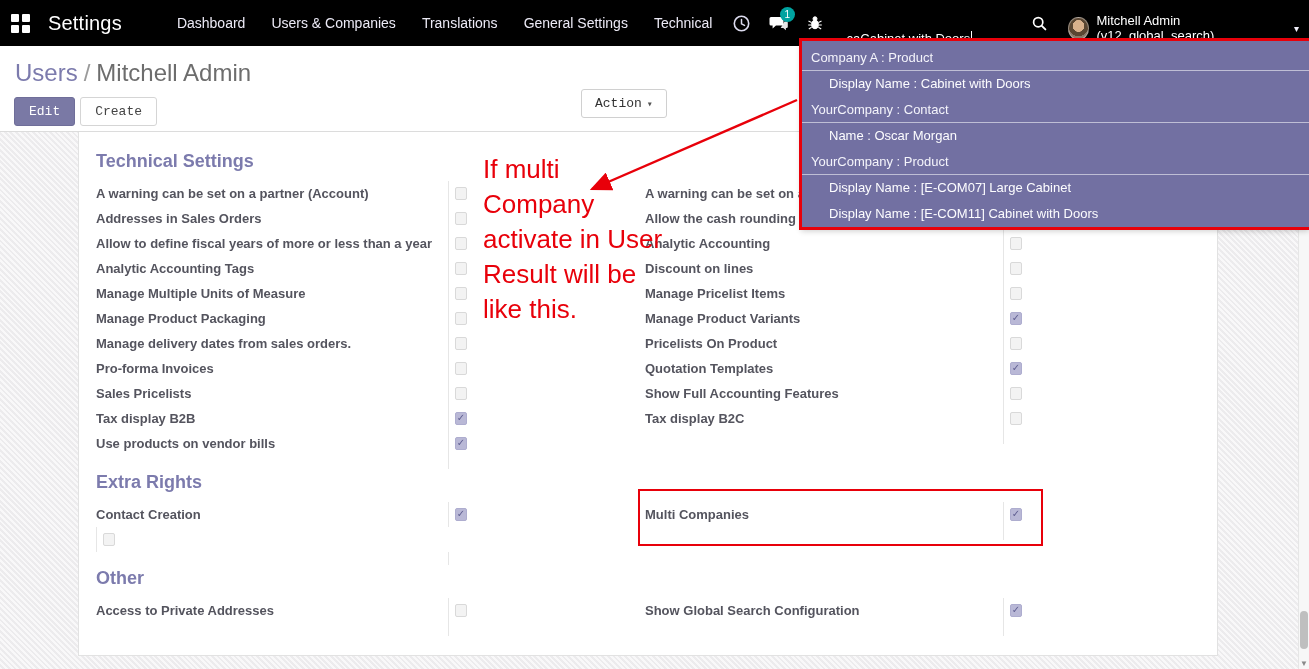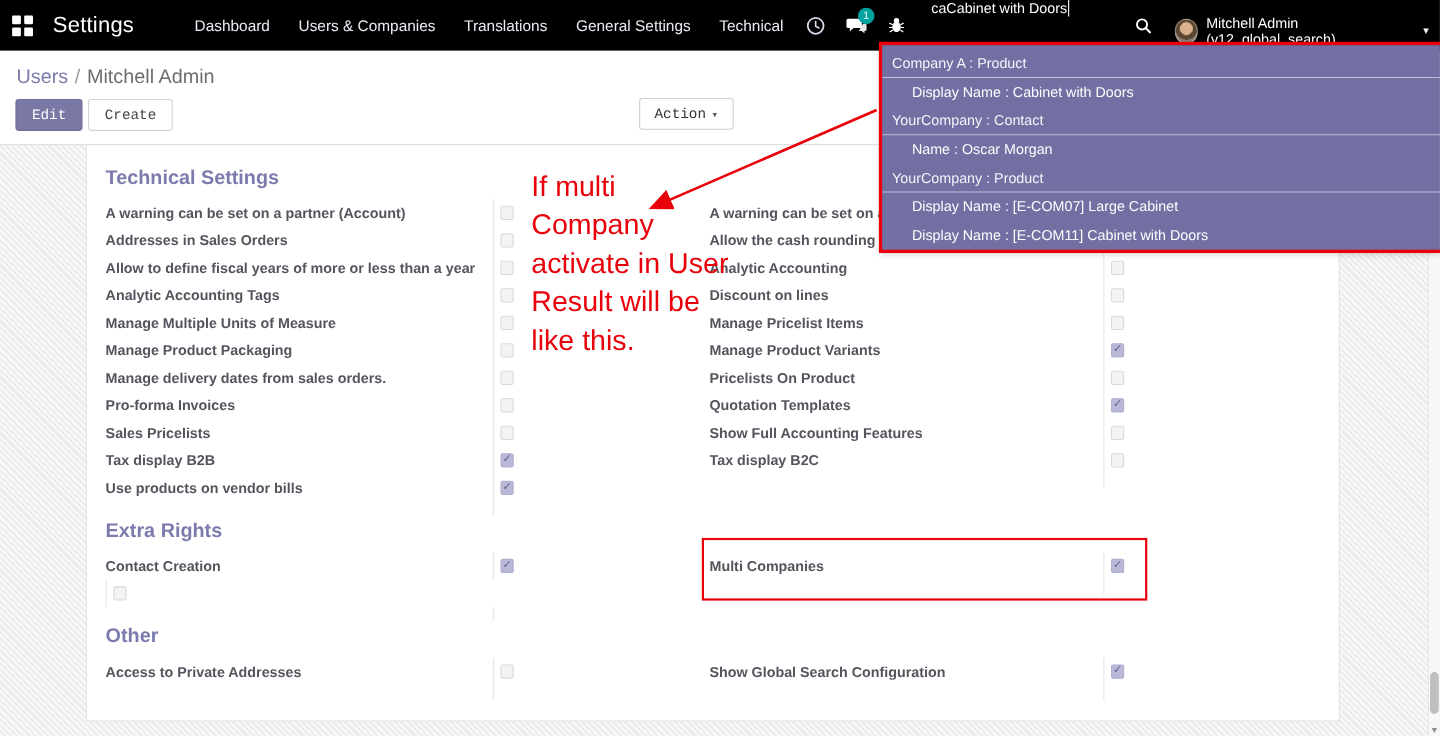--- a/index.html
+++ b/index.html
@@ -12,34 +12,34 @@
   .apps-icon{display:grid;grid-template-columns:8px 8px;grid-gap:3px;margin-left:11px;cursor:pointer}
   .apps-icon i{width:8px;height:8px;background:#fff;border-radius:1px;display:block}
   .app-title{font-size:20px;margin-left:18px;letter-spacing:.2px}
   .menu{display:flex;margin-left:42px;height:46px}
   .menu-item{padding:0 13px;font-size:14px;color:#eceaf6;line-height:46px;cursor:pointer;white-space:nowrap}
   .nav-right{margin-left:auto;display:flex;align-items:center;height:46px}
   .nav-ic{width:34px;height:46px;display:flex;align-items:center;justify-content:center;
           cursor:pointer;position:relative;color:#fff}
   .badge{position:absolute;top:7px;right:0;background:#00a3a0;color:#fff;border-radius:50%;
          width:15px;height:15px;font-size:10px;line-height:15px;text-align:center}
-  .nav-search{width:192px;margin-left:16px;font-size:13px;display:flex;align-items:flex-start;
+  .nav-search{width:192px;margin-left:16px;font-size:13px;display:flex;align-items:flex-end;
               height:46px;cursor:text;color:#fff}
   .txt-cursor{display:inline-block;width:1px;height:15px;background:#fff;margin-left:1px}
   .mag{width:30px;height:46px;display:flex;align-items:center;justify-content:center;cursor:pointer}
   .user-menu{display:flex;align-items:center;margin:10px 10px 0 14px;cursor:pointer;font-size:13px}
   .avatar{width:21px;height:21px;border-radius:50%;margin-right:7px;
           background:radial-gradient(circle at 50% 38%, #d9b18c 0 36%, #5a4632 37% 62%, #8a7a6a 63% 100%);
           border:1px solid rgba(255,255,255,.35)}
   .caret{font-size:10px;margin-left:7px;color:#f0effa}
 
   
   .control-panel{position:absolute;top:46px;left:0;right:0;height:85px;background:#fff;
                  border-bottom:1px solid #dcdcdc;z-index:5}
-  .breadcrumb{margin:13px 0 0 15px;font-size:18px;color:#6d6d6d}
+  .breadcrumb{margin:13px 0 0 15px;font-size:24px;color:#6d6d6d}
   .breadcrumb a{color:#7c7bad;text-decoration:none;cursor:pointer}
   .breadcrumb .sep{color:#9a9a9a;margin:0 6px}
   .btn-row{margin:10px 0 0 14px;display:flex}
   .btn{font-size:13px;padding:6px 14px;border-radius:3px;border:1px solid transparent;
        cursor:pointer;font-family:Liberation Mono, monospace}
   .btn-primary{background:#7a79a5;border-color:#6f6e99;color:#fff}
   .btn-default{background:#fff;border-color:#d5d5d5;color:#444;margin-left:5px}
   .btn-action{position:absolute;left:581px;top:43px;background:#fff;border:1px solid #d0d0d0;
               color:#333;padding:6px 13px}
   .btn-action .caret{color:#555;margin-left:5px}

